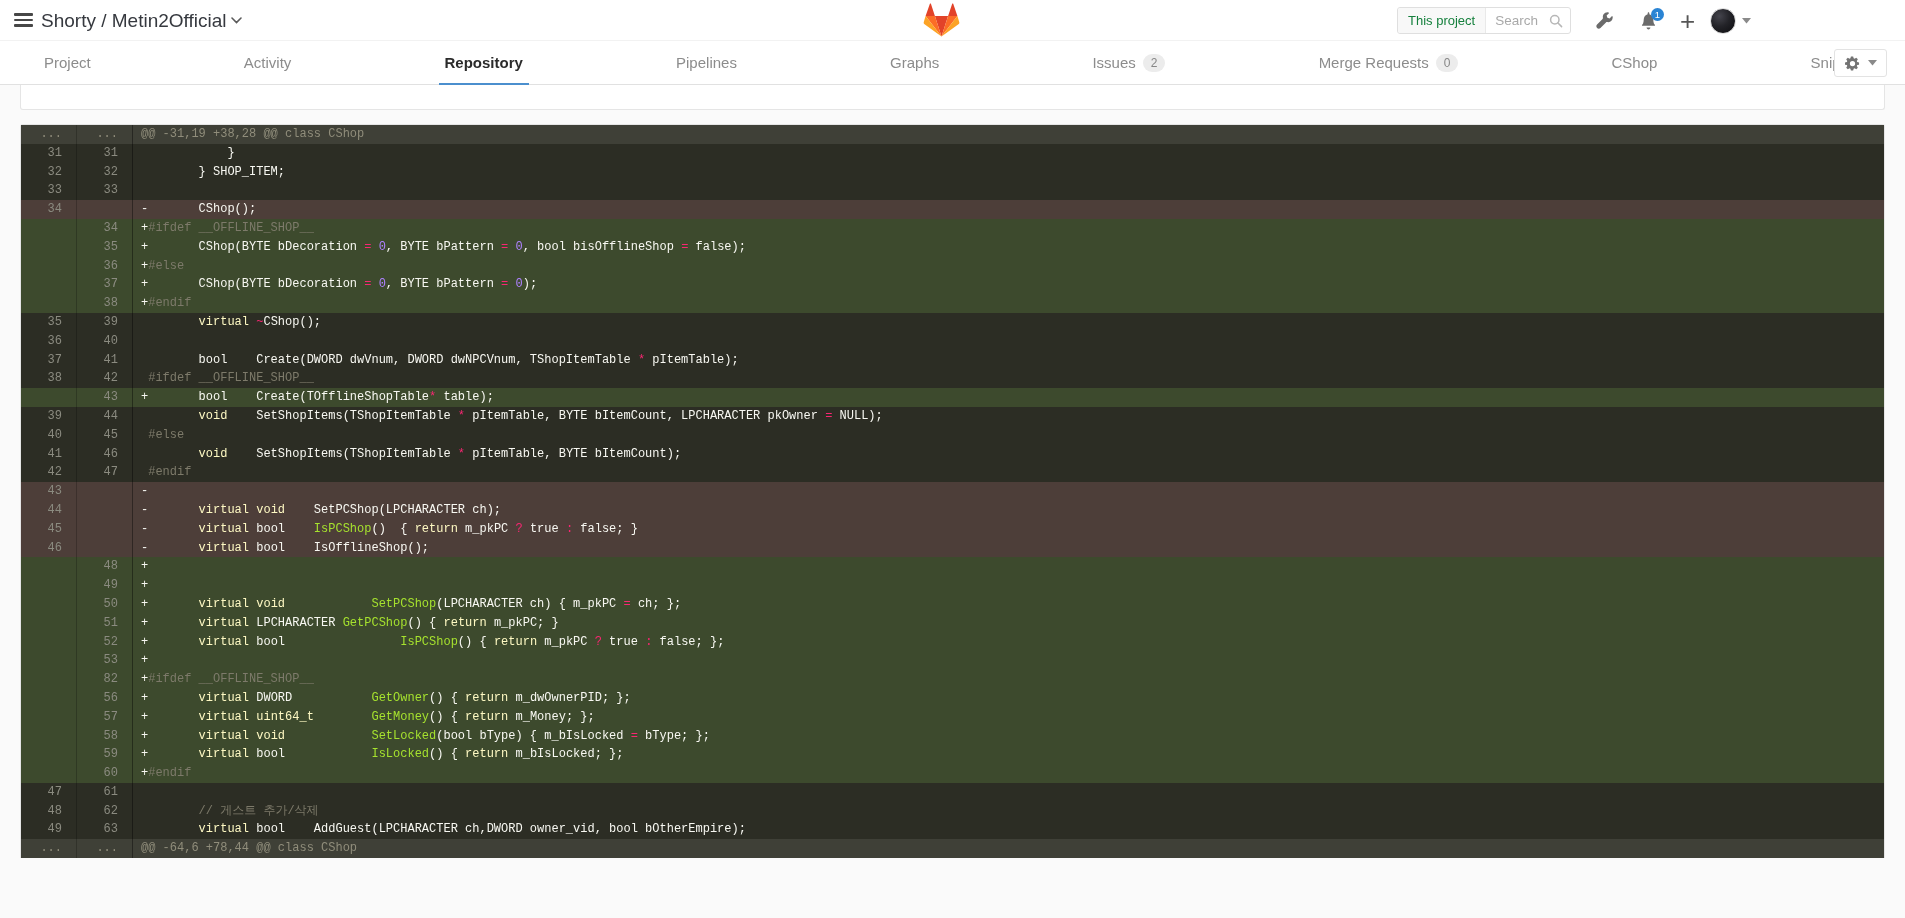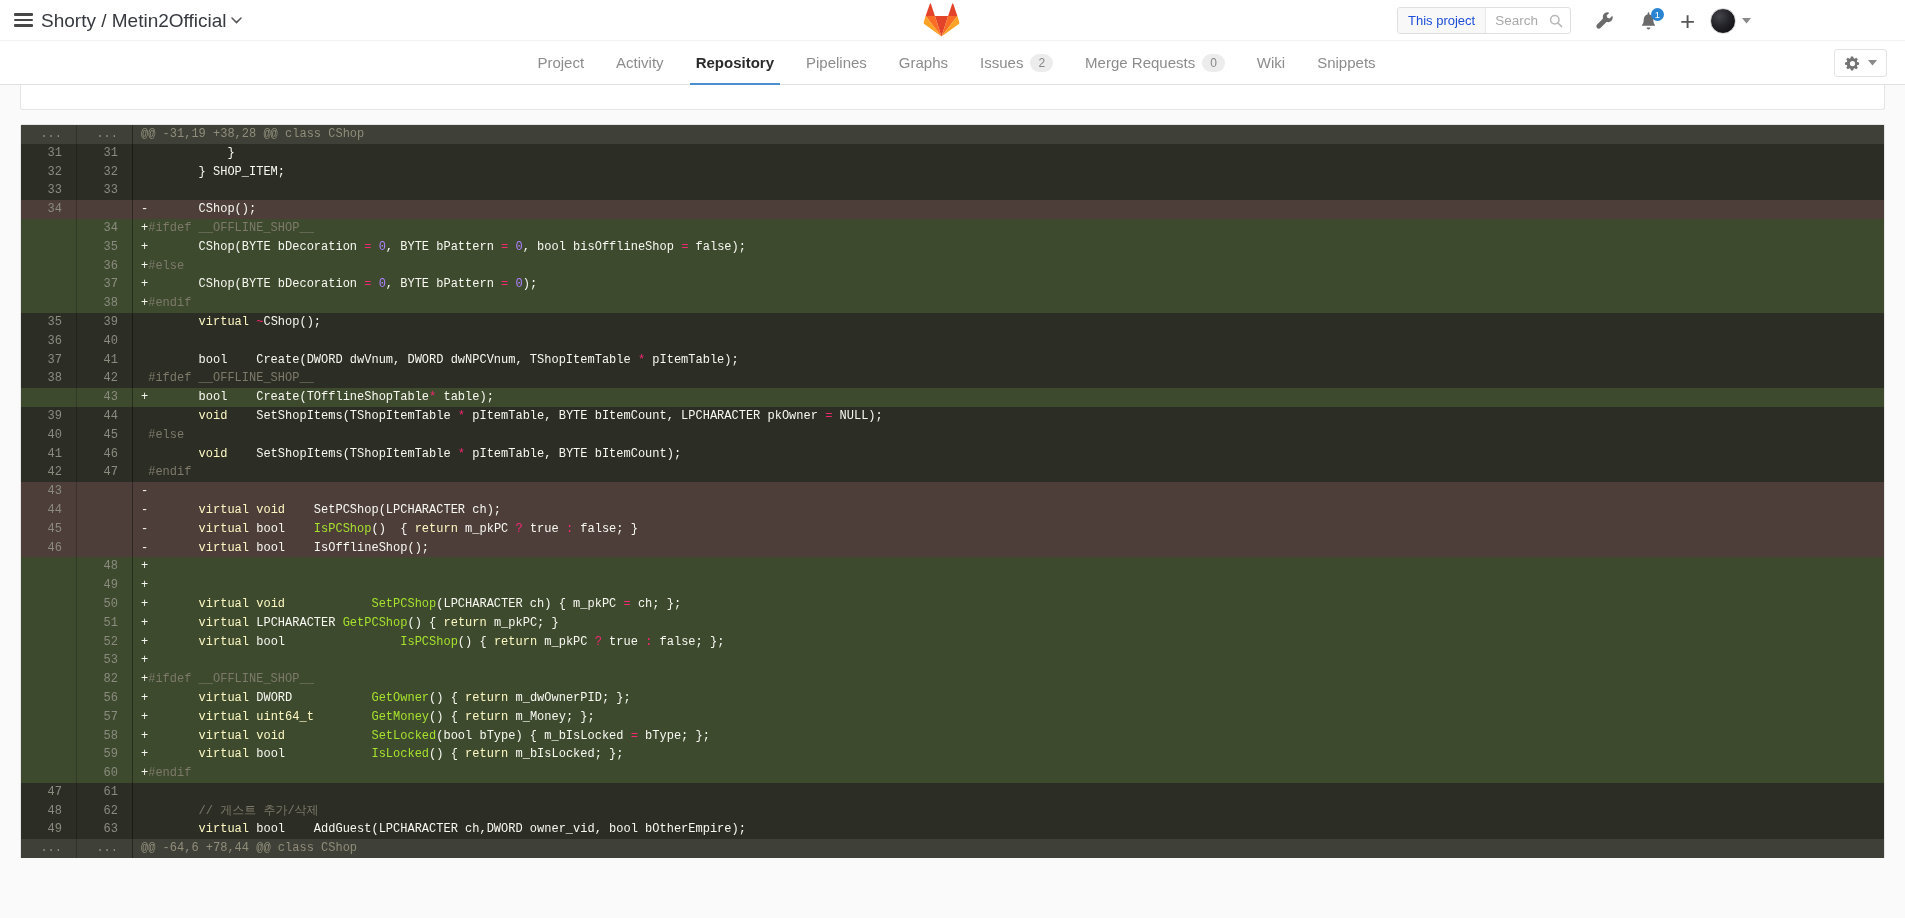--- a/index.html
+++ b/index.html
@@ -16,37 +16,37 @@
   .hamburger { position:absolute; left:14px; top:13px; width:19px; height:14px;
     display:flex; flex-direction:column; justify-content:space-between; cursor:pointer; }
   .hamburger .bar { height:2.6px; background:#474747; border-radius:1px; }
   .project-title-wrap { position:absolute; left:41px; top:0; height:41px; display:flex; align-items:center; gap:4px; cursor:pointer; }
   .project-title { font-size:19px; color:#36393f; }
   .logo { position:absolute; left:923px; top:2px; width:37px; height:36px; }
   .header-right { position:absolute; left:1397px; top:7px; height:27px; display:flex; align-items:center; }
   .search-box { width:174px; height:27px; border:1px solid #dfdfdf; border-radius:3px; background:#fff;
     display:flex; align-items:center; position:relative; cursor:text; }
   .search-scope { height:100%; display:flex; align-items:center; padding:0 10px; background:#f8f8f8;
-    border-right:1px solid #e9e9e9; border-radius:3px 0 0 3px; color:#1d4ed8; font-size:13px; white-space:nowrap; }
+    border-right:1px solid #e9e9e9; border-radius:3px 0 0 3px; color:#15803d; font-size:13px; white-space:nowrap; }
   .search-placeholder { padding-left:9px; color:#a9a9a9; font-size:13.5px; }
   .search-mag { position:absolute; right:7px; top:6px; }
   .hdr-ic { display:flex; align-items:center; cursor:pointer; }
   .ic-wrench { margin-left:25px; }
   .ic-bell { margin-left:27px; position:relative; }
   .bell-badge { position:absolute; top:-4px; right:-7px; min-width:13px; height:13px; border-radius:7px;
     background:#2a84d4; color:#fff; font-size:9.5px; display:flex; align-items:center; justify-content:center; padding:0 3px; }
   .ic-plus { margin-left:23px; font-size:26px; color:#565656; font-weight:400; line-height:20px; }
   .avatar { margin-left:15px; width:26px; height:26px; border-radius:50%;
     background:radial-gradient(circle at 35% 30%, #44444c 0%, #232328 45%, #0b0b0e 100%); border:1px solid #ddd; }
   .ic-caret { margin-left:6px; }
 
   
   .nav-row { position:relative; height:44px; background:#fff; border-bottom:1px solid #e1e1e1; }
   .nav-tabs { position:absolute; left:0; right:20px; top:0; height:100%;
-    display:flex; justify-content:center; align-items:stretch;padding-left:28px; }
+    display:flex; justify-content:space-between; align-items:stretch;padding-left:28px; }
   .nav-tab { display:flex; align-items:center; padding:0 16px; font-size:15px; color:#8c8c8c;
     position:relative; cursor:pointer; white-space:nowrap; }
   .nav-tab.active { color:#2b2b2b; font-weight:700; }
   .nav-tab.active::after { content:""; position:absolute; left:10px; right:10px; bottom:-1px; height:2px; background:#4b8fce; }
   .nav-badge { margin-left:7px; background:#ececec; color:#868686; border-radius:9px;
     padding:2px 8px; font-size:12px; font-weight:400; }
   .nav-gear-btn { position:absolute; right:18px; top:8px; width:53px; height:28px; background:#fff;
     border:1px solid #e3e3e3; border-radius:3px; display:flex; align-items:center; justify-content:center; gap:8px; cursor:pointer; }
 
   
@@ -157,21 +157,21 @@
       </div>
       <div class="nav-tab">
         <span>Issues</span>
         <span class="nav-badge">2</span>
       </div>
       <div class="nav-tab">
         <span>Merge Requests</span>
         <span class="nav-badge">0</span>
       </div>
       <div class="nav-tab">
-        <span>Wiki</span>
+        <span>CShop</span>
       </div>
       <div class="nav-tab">
         <span>Snippets</span>
       </div>
     </div>
   <div class="nav-gear-btn">
     <svg width="15" height="15" viewBox="0 0 16 16">
       <path fill="#737373" d="M15 9.2V6.8l-2-.5-.4-1 1.1-1.8-1.7-1.7-1.8 1.1-1-.4-.5-2H6.3l-.5 2-1 .4-1.8-1.1-1.7 1.7 1.1 1.8-.4 1-2 .5v2.4l2 .5.4 1-1.1 1.8 1.7 1.7 1.8-1.1 1 .4.5 2h2.4l.5-2 1-.4 1.8 1.1 1.7-1.7-1.1-1.8.4-1zM8 10.8A2.8 2.8 0 1 1 8 5.2a2.8 2.8 0 0 1 0 5.6z"></path>
     </svg>
     <svg width="9" height="6" viewBox="0 0 9 6">

